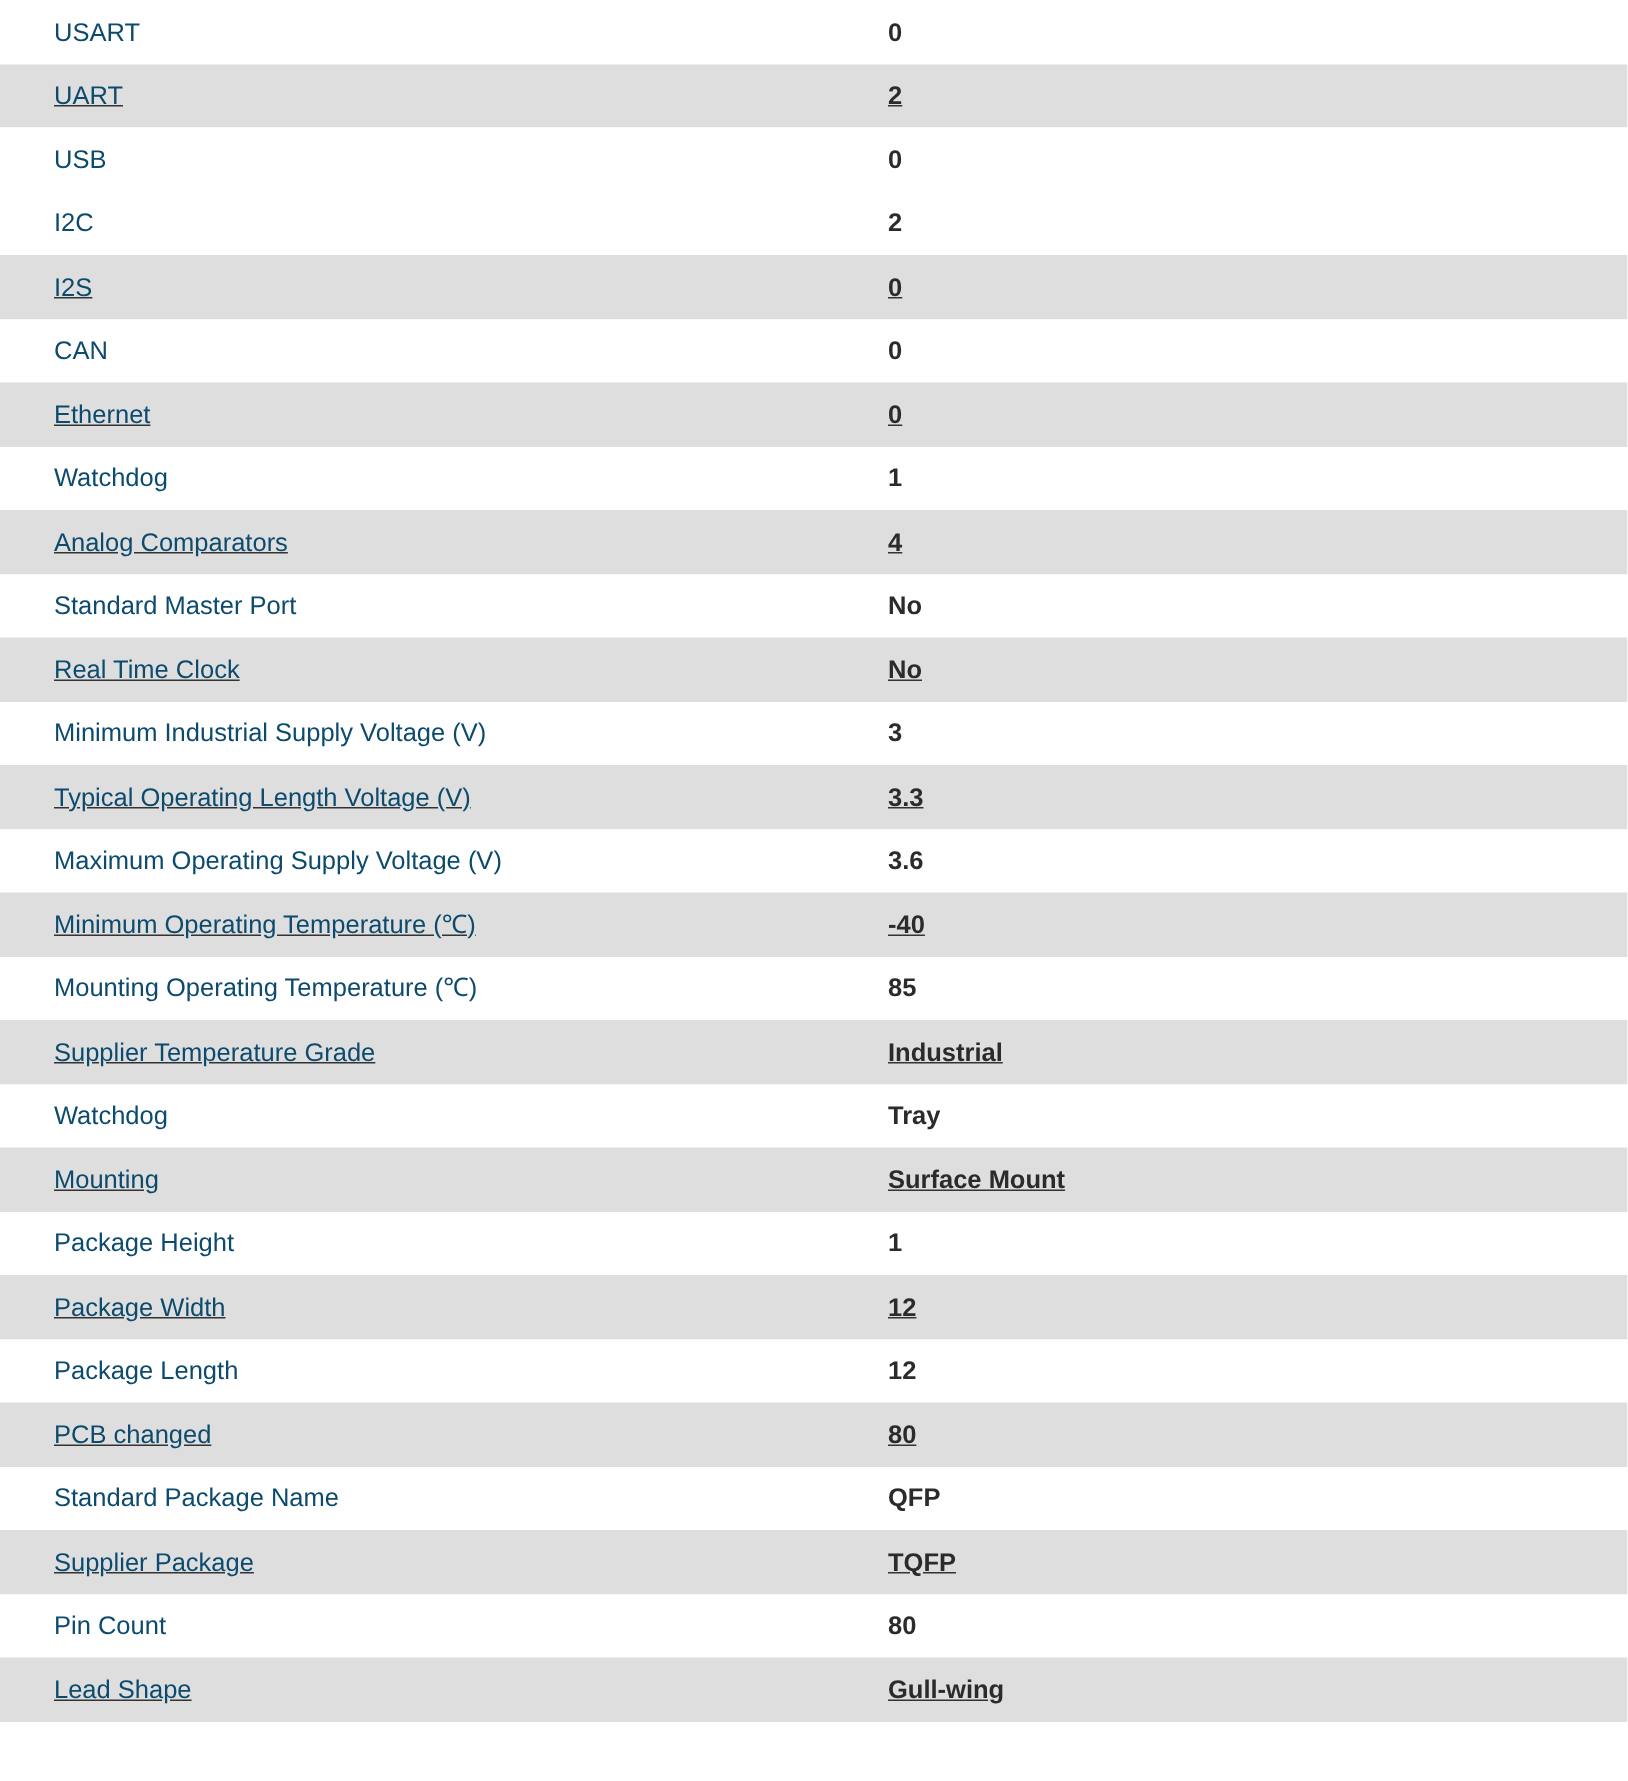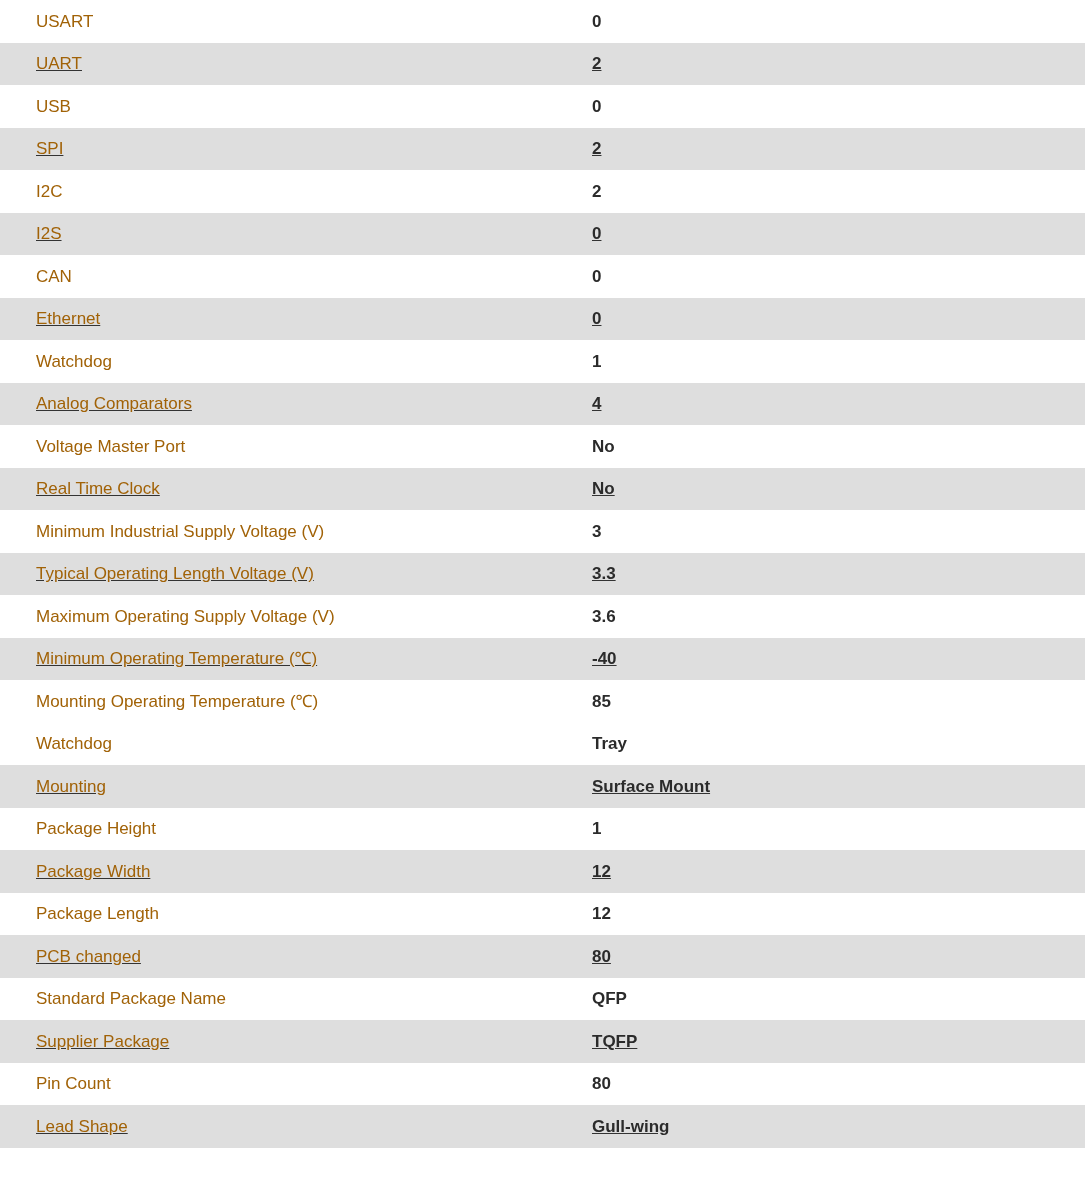--- a/index.html
+++ b/index.html
@@ -30,21 +30,21 @@
   }
   .spec-table td {
     padding: 0 0 0 36px;
     vertical-align: middle;
     font-size: 17px;
     line-height: 21px;
     border: none;
   }
   .spec-table td.label {
     width: 528px;
-    color: #a16207;
+    color: #0c4a6e;
     font-weight: 400;
   }
   .spec-table td.value {
     color: #2b2b2b;
     font-weight: 700;
     padding-left: 28px;
   }
 </style>
 </head>
 <body>
@@ -55,24 +55,20 @@
         <td class="label">USART</td>
         <td class="value">0</td>
       </tr>
       <tr class="shaded">
         <td class="label">UART</td>
         <td class="value">2</td>
       </tr>
       <tr class="plain">
         <td class="label">USB</td>
         <td class="value">0</td>
-      </tr>
-      <tr class="shaded">
-        <td class="label">SPI</td>
-        <td class="value">2</td>
       </tr>
       <tr class="plain">
         <td class="label">I2C</td>
         <td class="value">2</td>
       </tr>
       <tr class="shaded">
         <td class="label">I2S</td>
         <td class="value">0</td>
       </tr>
       <tr class="plain">
@@ -85,21 +81,21 @@
       </tr>
       <tr class="plain">
         <td class="label">Watchdog</td>
         <td class="value">1</td>
       </tr>
       <tr class="shaded">
         <td class="label">Analog Comparators</td>
         <td class="value">4</td>
       </tr>
       <tr class="plain">
-        <td class="label">Voltage Master Port</td>
+        <td class="label">Standard Master Port</td>
         <td class="value">No</td>
       </tr>
       <tr class="shaded">
         <td class="label">Real Time Clock</td>
         <td class="value">No</td>
       </tr>
       <tr class="plain">
         <td class="label">Minimum Industrial Supply Voltage (V)</td>
         <td class="value">3</td>
       </tr>
@@ -111,20 +107,24 @@
         <td class="label">Maximum Operating Supply Voltage (V)</td>
         <td class="value">3.6</td>
       </tr>
       <tr class="shaded">
         <td class="label">Minimum Operating Temperature (℃)</td>
         <td class="value">-40</td>
       </tr>
       <tr class="plain">
         <td class="label">Mounting Operating Temperature (℃)</td>
         <td class="value">85</td>
+      </tr>
+      <tr class="shaded">
+        <td class="label">Supplier Temperature Grade</td>
+        <td class="value">Industrial</td>
       </tr>
       <tr class="plain">
         <td class="label">Watchdog</td>
         <td class="value">Tray</td>
       </tr>
       <tr class="shaded">
         <td class="label">Mounting</td>
         <td class="value">Surface Mount</td>
       </tr>
       <tr class="plain">

